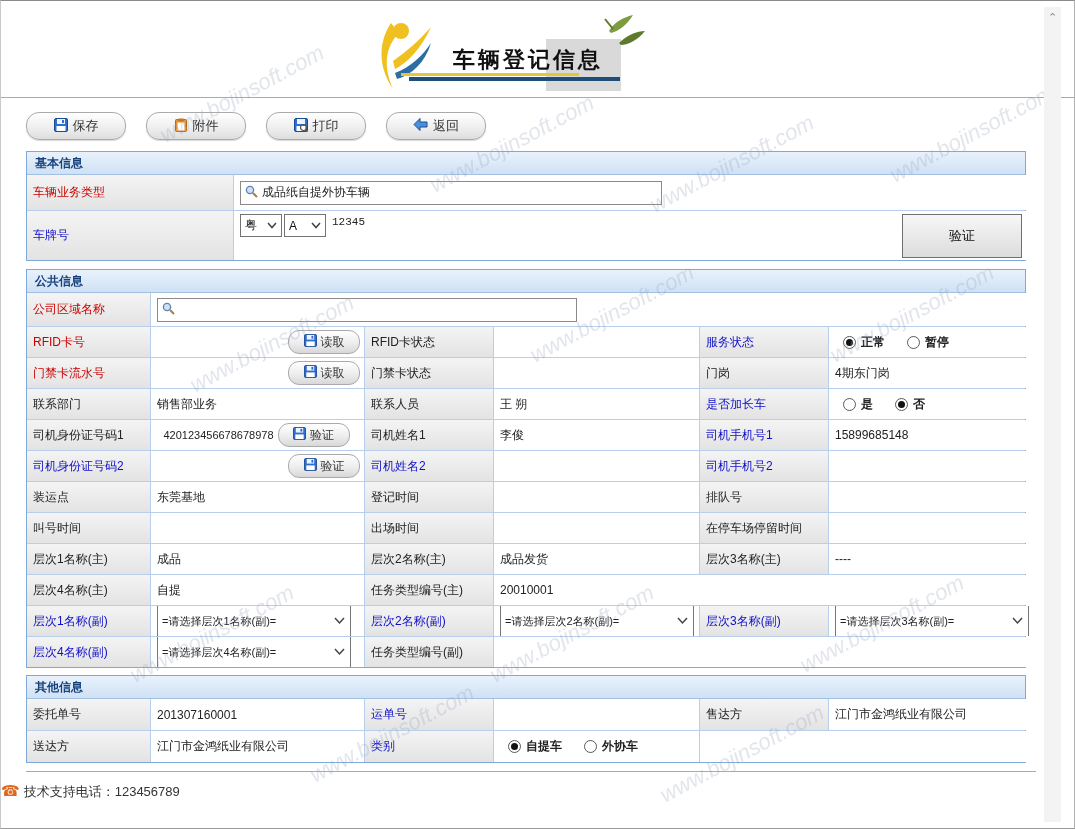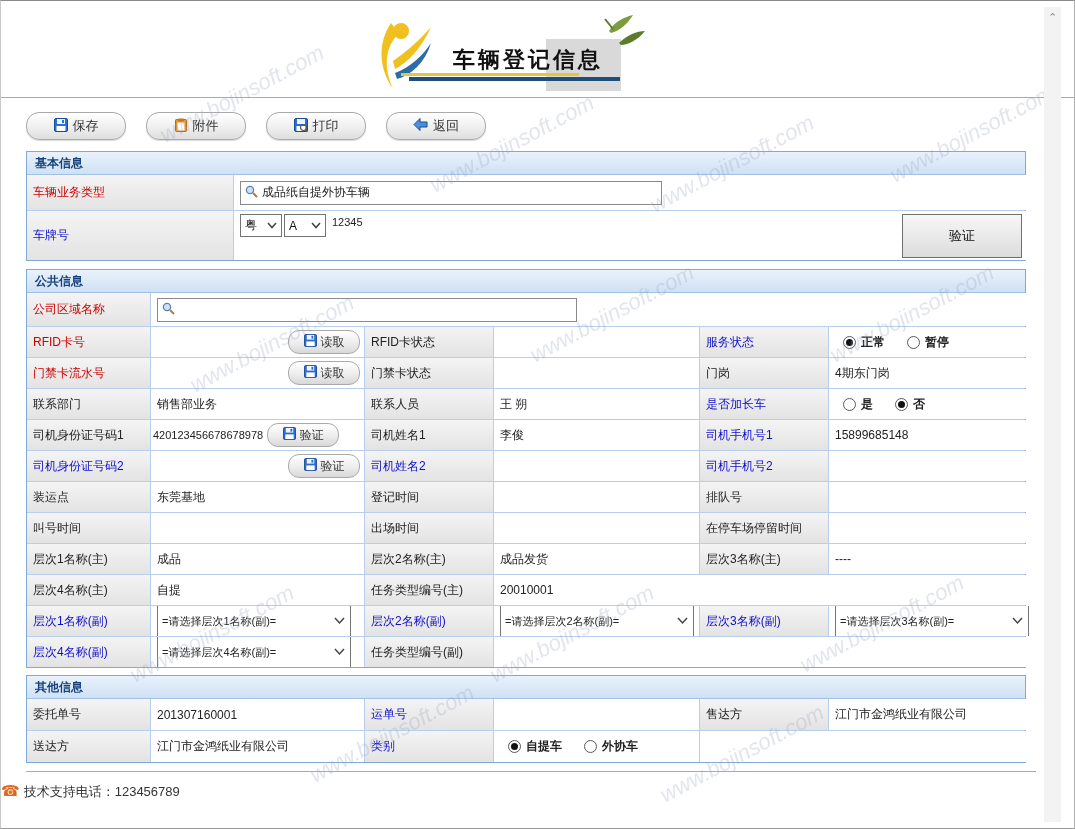--- a/index.html
+++ b/index.html
@@ -37,21 +37,21 @@
   .lbl{background:linear-gradient(#f4f4f4,#e3e3e3);padding-left:6px;}
   .val{padding-left:6px;}
   .red{color:#cc0000;}
   .blue{color:#0f0fc8;}
   
   .searchbox{height:24px;border:1px solid #8a8a8a;background:#fff;display:flex;align-items:center;
              gap:4px;padding:0 4px;box-sizing:border-box;}
   .searchbox span{font-size:12px;color:#222;}
   
   .btncell{justify-content:flex-end;padding-right:4px;gap:4px;}
-  .btncell.withtext{justify-content:flex-start;padding-left:2px;}
+  .btncell.withtext{justify-content:center;padding-left:2px;}
   .pill{height:22px;min-width:70px;border:1px solid #aaaaaa;border-radius:11px;
         background:linear-gradient(#ffffff,#ededed 55%,#d8d8d8);display:inline-flex;align-items:center;
         justify-content:center;gap:4px;font-size:12px;color:#333;cursor:pointer;flex:0 0 auto;}
   .idtext{font-size:11px;color:#222;}
   
   .radios{display:flex;align-items:center;gap:22px;padding-left:14px;}
   .ropt{display:flex;align-items:center;gap:5px;font-weight:bold;}
   .radio{width:13px;height:13px;border:1px solid #595959;border-radius:50%;background:#fff;
          display:inline-flex;align-items:center;justify-content:center;box-sizing:border-box;cursor:pointer;}
   .radio.on::after{content:'';width:7px;height:7px;border-radius:50%;background:#111;}
@@ -163,21 +163,21 @@
           <svg width="10" height="7" viewBox="0 0 10 7">
               <polyline points="1,1 5,5.5 9,1" fill="none" stroke="#444" stroke-width="1.5"></polyline>
             </svg>
         </span>
         <span class="pselect">
           <span>A</span>
           <svg width="10" height="7" viewBox="0 0 10 7">
               <polyline points="1,1 5,5.5 9,1" fill="none" stroke="#444" stroke-width="1.5"></polyline>
             </svg>
         </span>
-        <span class="idtext" style="margin-left:4px;margin-top:2px;">12345</span>
+        <span class="idtext" style="margin-left:4px;margin-top:2px;font-family:Liberation Mono, monospace;">12345</span>
       </div>
       <button class="bigbtn">验证</button>
     </div>
   </div>
 </div>
 
 <div class="section" style="top:268px;">
   <div class="sec-title">公共信息</div>
   <div class="grid" id="public-grid" style="grid-template-rows:33px repeat(11,30px);">
       <div class="gcell lbl red">公司区域名称</div>

